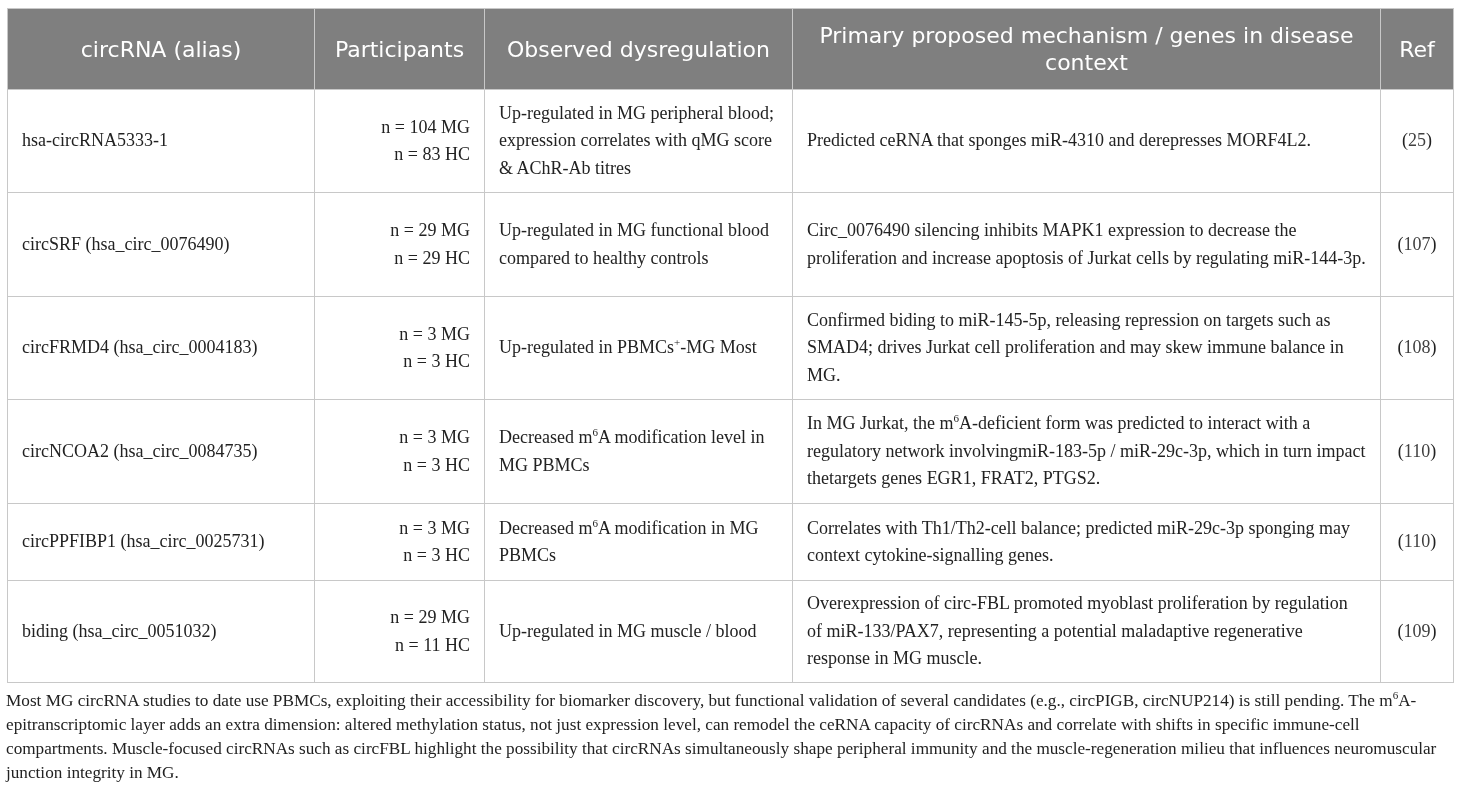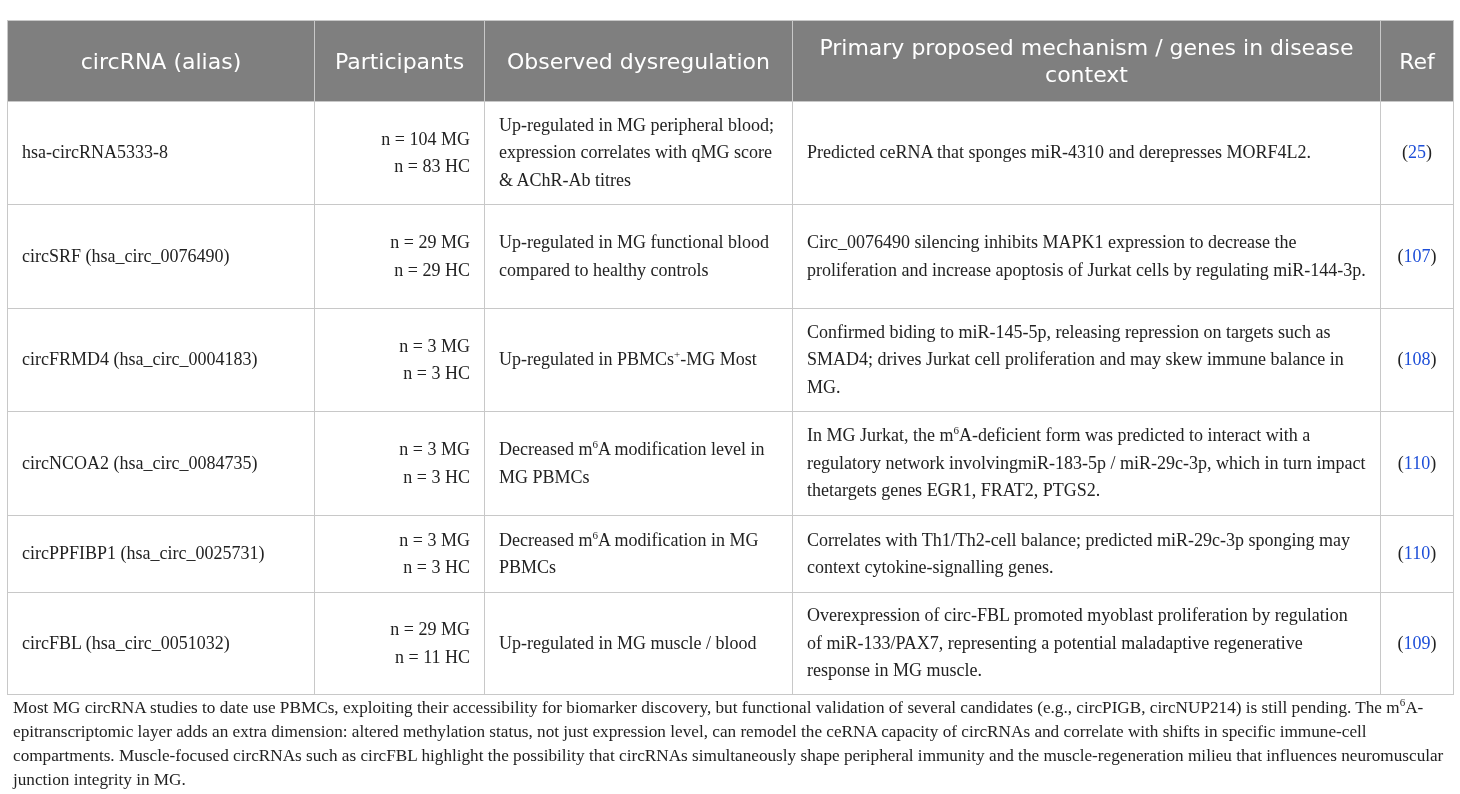--- a/index.html
+++ b/index.html
@@ -1,45 +1,45 @@
 <!DOCTYPE html>
 <html><head>
 <meta charset="utf-8">
 <style>
   html, body { margin: 0; padding: 0; background: #ffffff; }
   body { width: 1460px; height: 794px; overflow: hidden; position: relative; }
-  .tbl-wrap { position: absolute; left: 7px; top: 20px; width: 1446px; }
+  .tbl-wrap { position: absolute; left: 7px; top: 8px; width: 1446px; }
   table { border-collapse: collapse; width: 1446px; table-layout: fixed; }
   th, td { border: 1px solid #c8c8c8; }
   th {
     background: #7f7f7f; color: #ffffff; font-weight: normal;
     font-family: "DejaVu Sans", sans-serif; font-size: 22px; line-height: 27px;
     height: 81px; padding: 0 6px; text-align: center; vertical-align: middle;
     box-sizing: border-box;
   }
   td {
     font-family: "Liberation Serif", serif; font-size: 18px; line-height: 27.5px;
     color: #222222; vertical-align: middle; padding: 0 14px; box-sizing: border-box;
   }
   td.center { text-align: right; }
   td.ref { text-align: center; padding: 0 4px; }
-  .ref-link { color: #1d4ed8; }
+  .ref-link { color: #404040; }
   .paren { color: #222222; }
   tr.r0 td { height: 103px; }
   tr.r1 td { height: 104px; }
   tr.r2 td { height: 103px; }
   tr.r3 td { height: 104px; }
   tr.r4 td { height: 77px; }
   tr.r5 td { height: 102px; }
   sup { font-size: 11px; vertical-align: 7px; line-height: 0; }
   .footnote {
     position: absolute; left: 6px; top: 689px; width: 1450px;
     font-family: "Liberation Serif", serif; font-size: 17.2px; line-height: 24px; color: #222222;
   }
-  .footnote p { margin: 7px; }
+  .footnote p { margin: 0; }
 </style>
 </head>
 <body>
 
 <div class="tbl-wrap">
   <table>
     <colgroup>
       <col style="width:307px">
       <col style="width:170px">
       <col style="width:308px">
@@ -51,21 +51,21 @@
         <th>circRNA (alias)</th>
         <th>Participants</th>
         <th>Observed dysregulation</th>
         <th>Primary proposed mechanism / genes in disease context</th>
         <th>Ref</th>
       </tr>
     </thead>
     <tbody>
 
       <tr class="r0">
-        <td>hsa-circRNA5333-8</td>
+        <td>hsa-circRNA5333-1</td>
         <td class="center">
           <div>n = 104 MG</div>
           <div>n = 83 HC</div>
         </td>
         <td><span>Up-regulated in MG peripheral blood; expression correlates with qMG score &amp; AChR-Ab titres</span></td>
         <td><span>Predicted ceRNA that sponges miR-4310 and derepresses MORF4L2.</span></td>
         <td class="ref"><span class="paren">(</span><a class="ref-link">25</a><span class="paren">)</span></td>
       </tr>
 
       <tr class="r1">
@@ -106,21 +106,21 @@
         <td class="center">
           <div>n = 3 MG</div>
           <div>n = 3 HC</div>
         </td>
         <td><span>Decreased m</span><sup>6</sup><span>A modification in MG PBMCs</span></td>
         <td><span>Correlates with Th1/Th2-cell balance; predicted miR-29c-3p sponging may context cytokine-signalling genes.</span></td>
         <td class="ref"><span class="paren">(</span><a class="ref-link">110</a><span class="paren">)</span></td>
       </tr>
 
       <tr class="r5">
-        <td>circFBL (hsa_circ_0051032)</td>
+        <td>biding (hsa_circ_0051032)</td>
         <td class="center">
           <div>n = 29 MG</div>
           <div>n = 11 HC</div>
         </td>
         <td><span>Up-regulated in MG muscle / blood</span></td>
         <td><span>Overexpression of circ-FBL promoted myoblast proliferation by regulation of miR-133/PAX7, representing a potential maladaptive regenerative response in MG muscle.</span></td>
         <td class="ref"><span class="paren">(</span><a class="ref-link">109</a><span class="paren">)</span></td>
       </tr>
     </tbody>
   </table>

